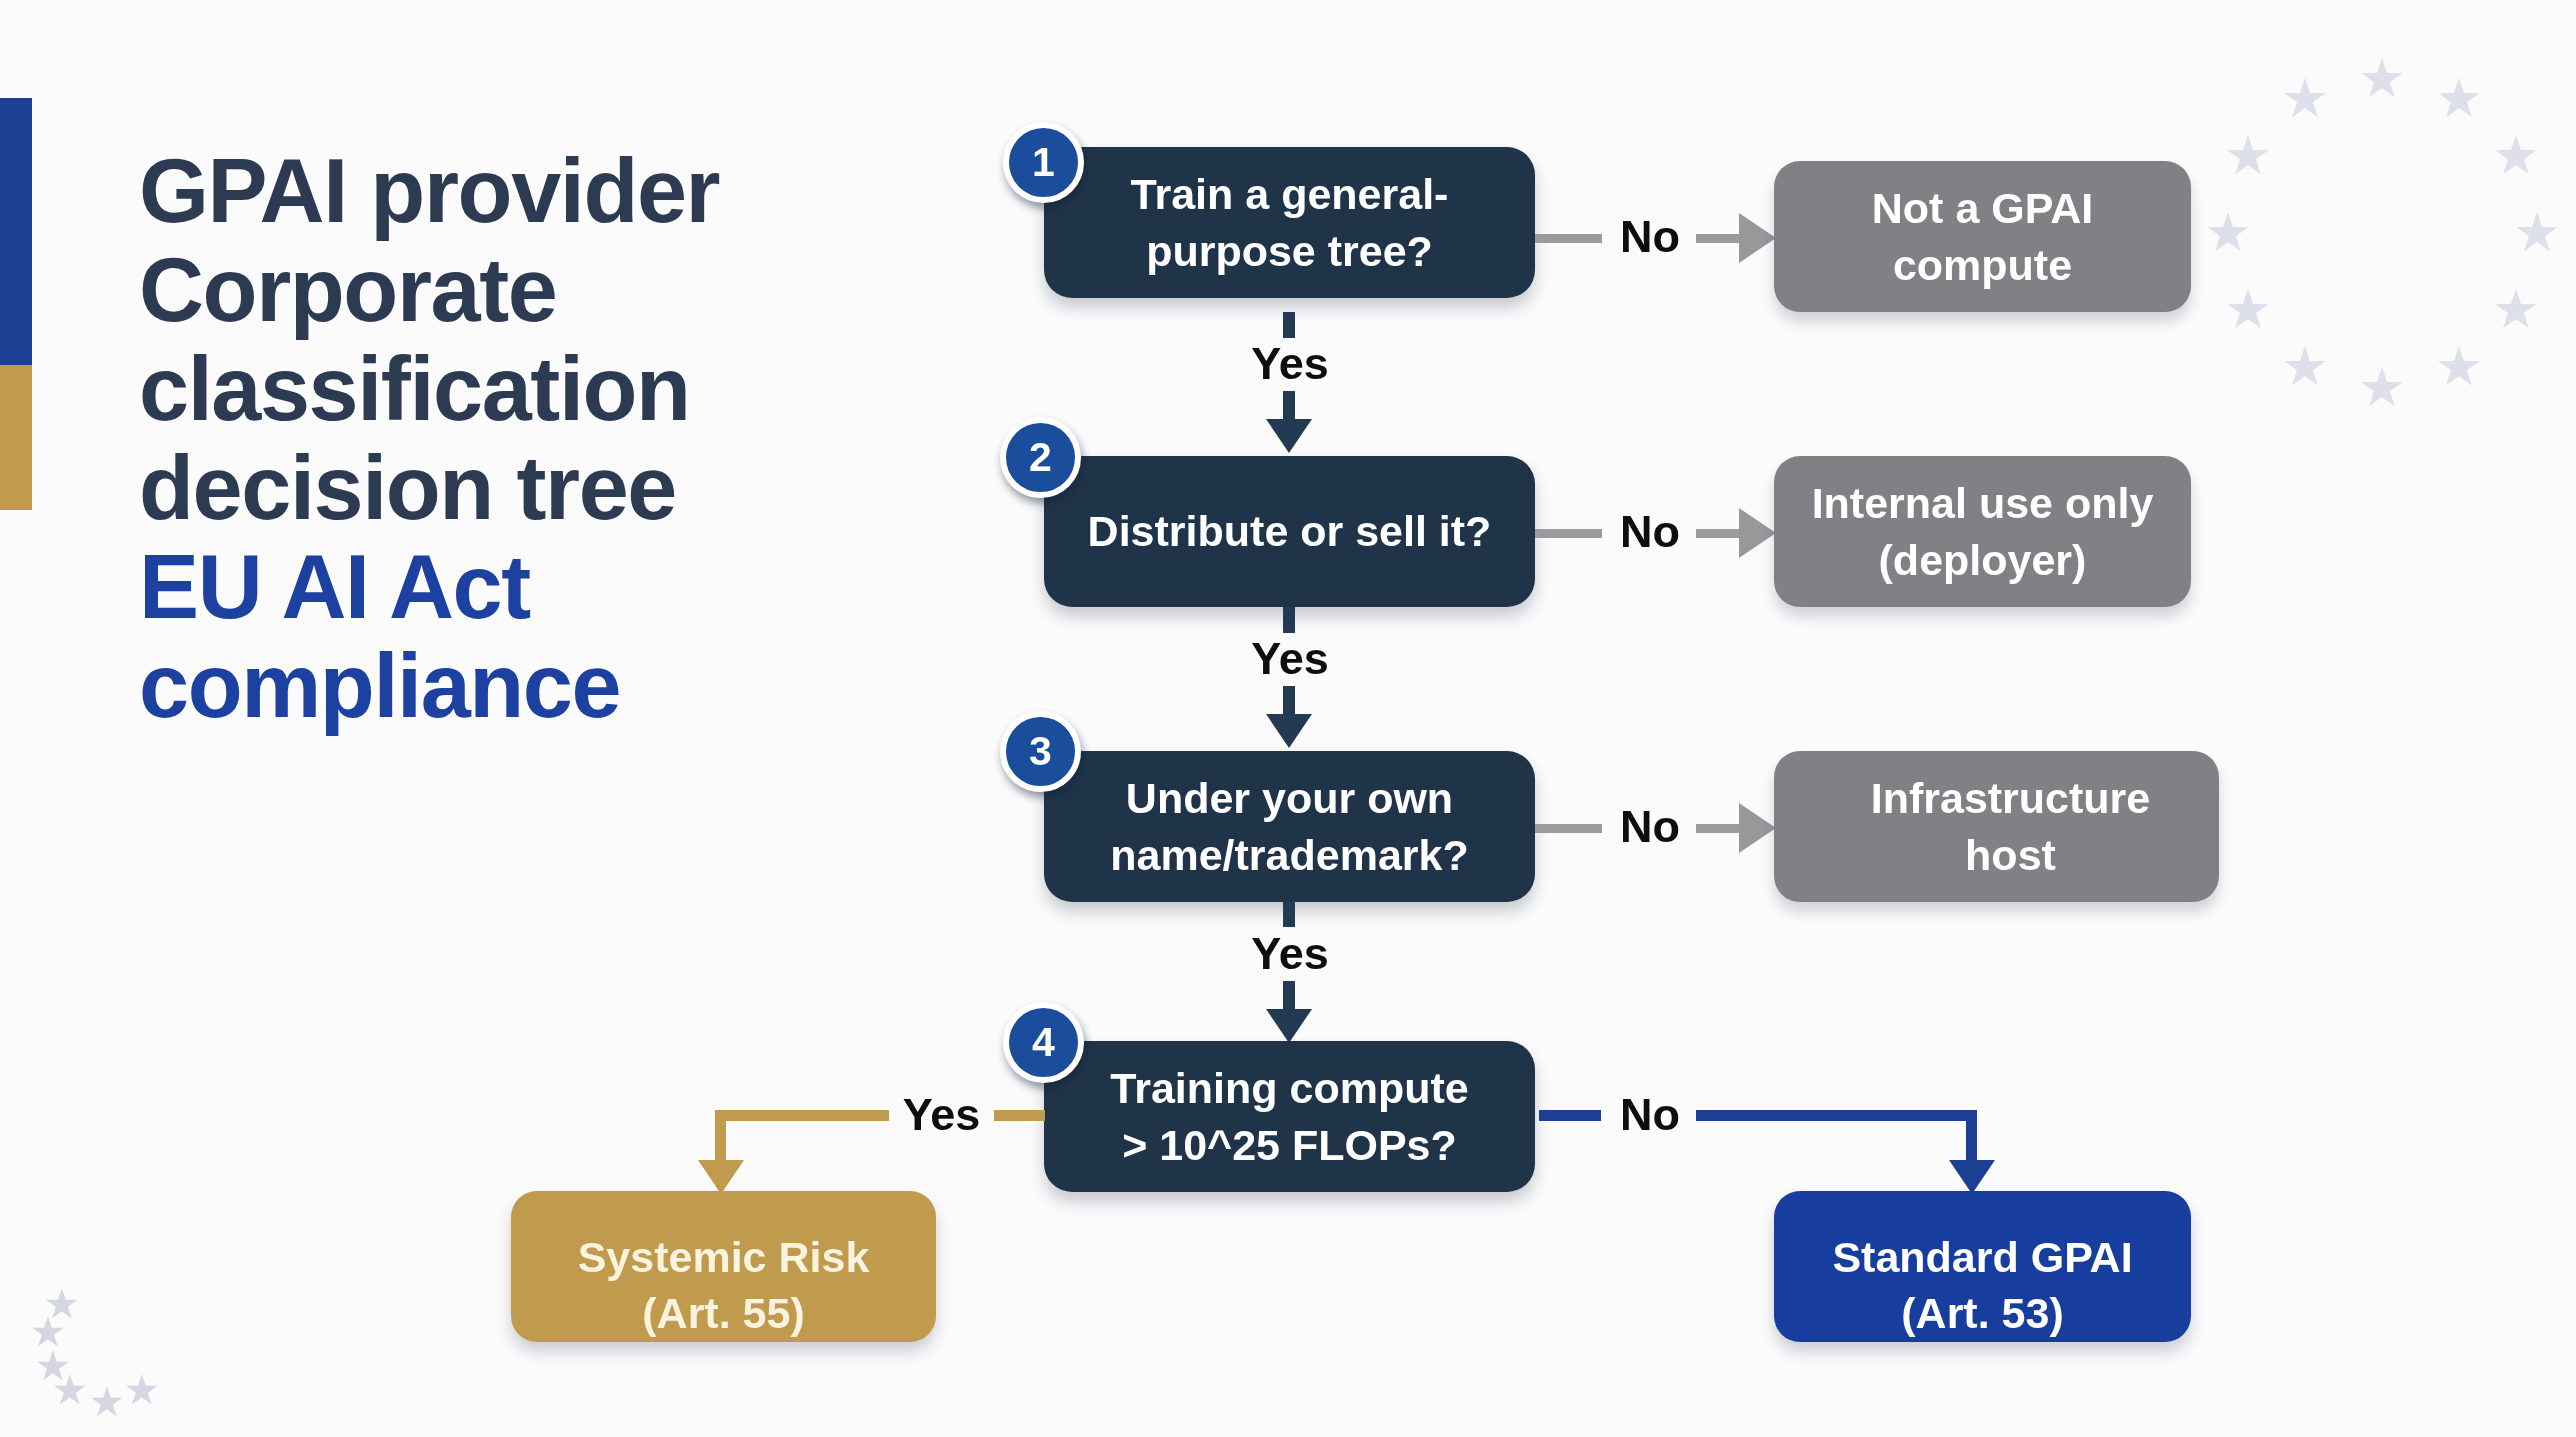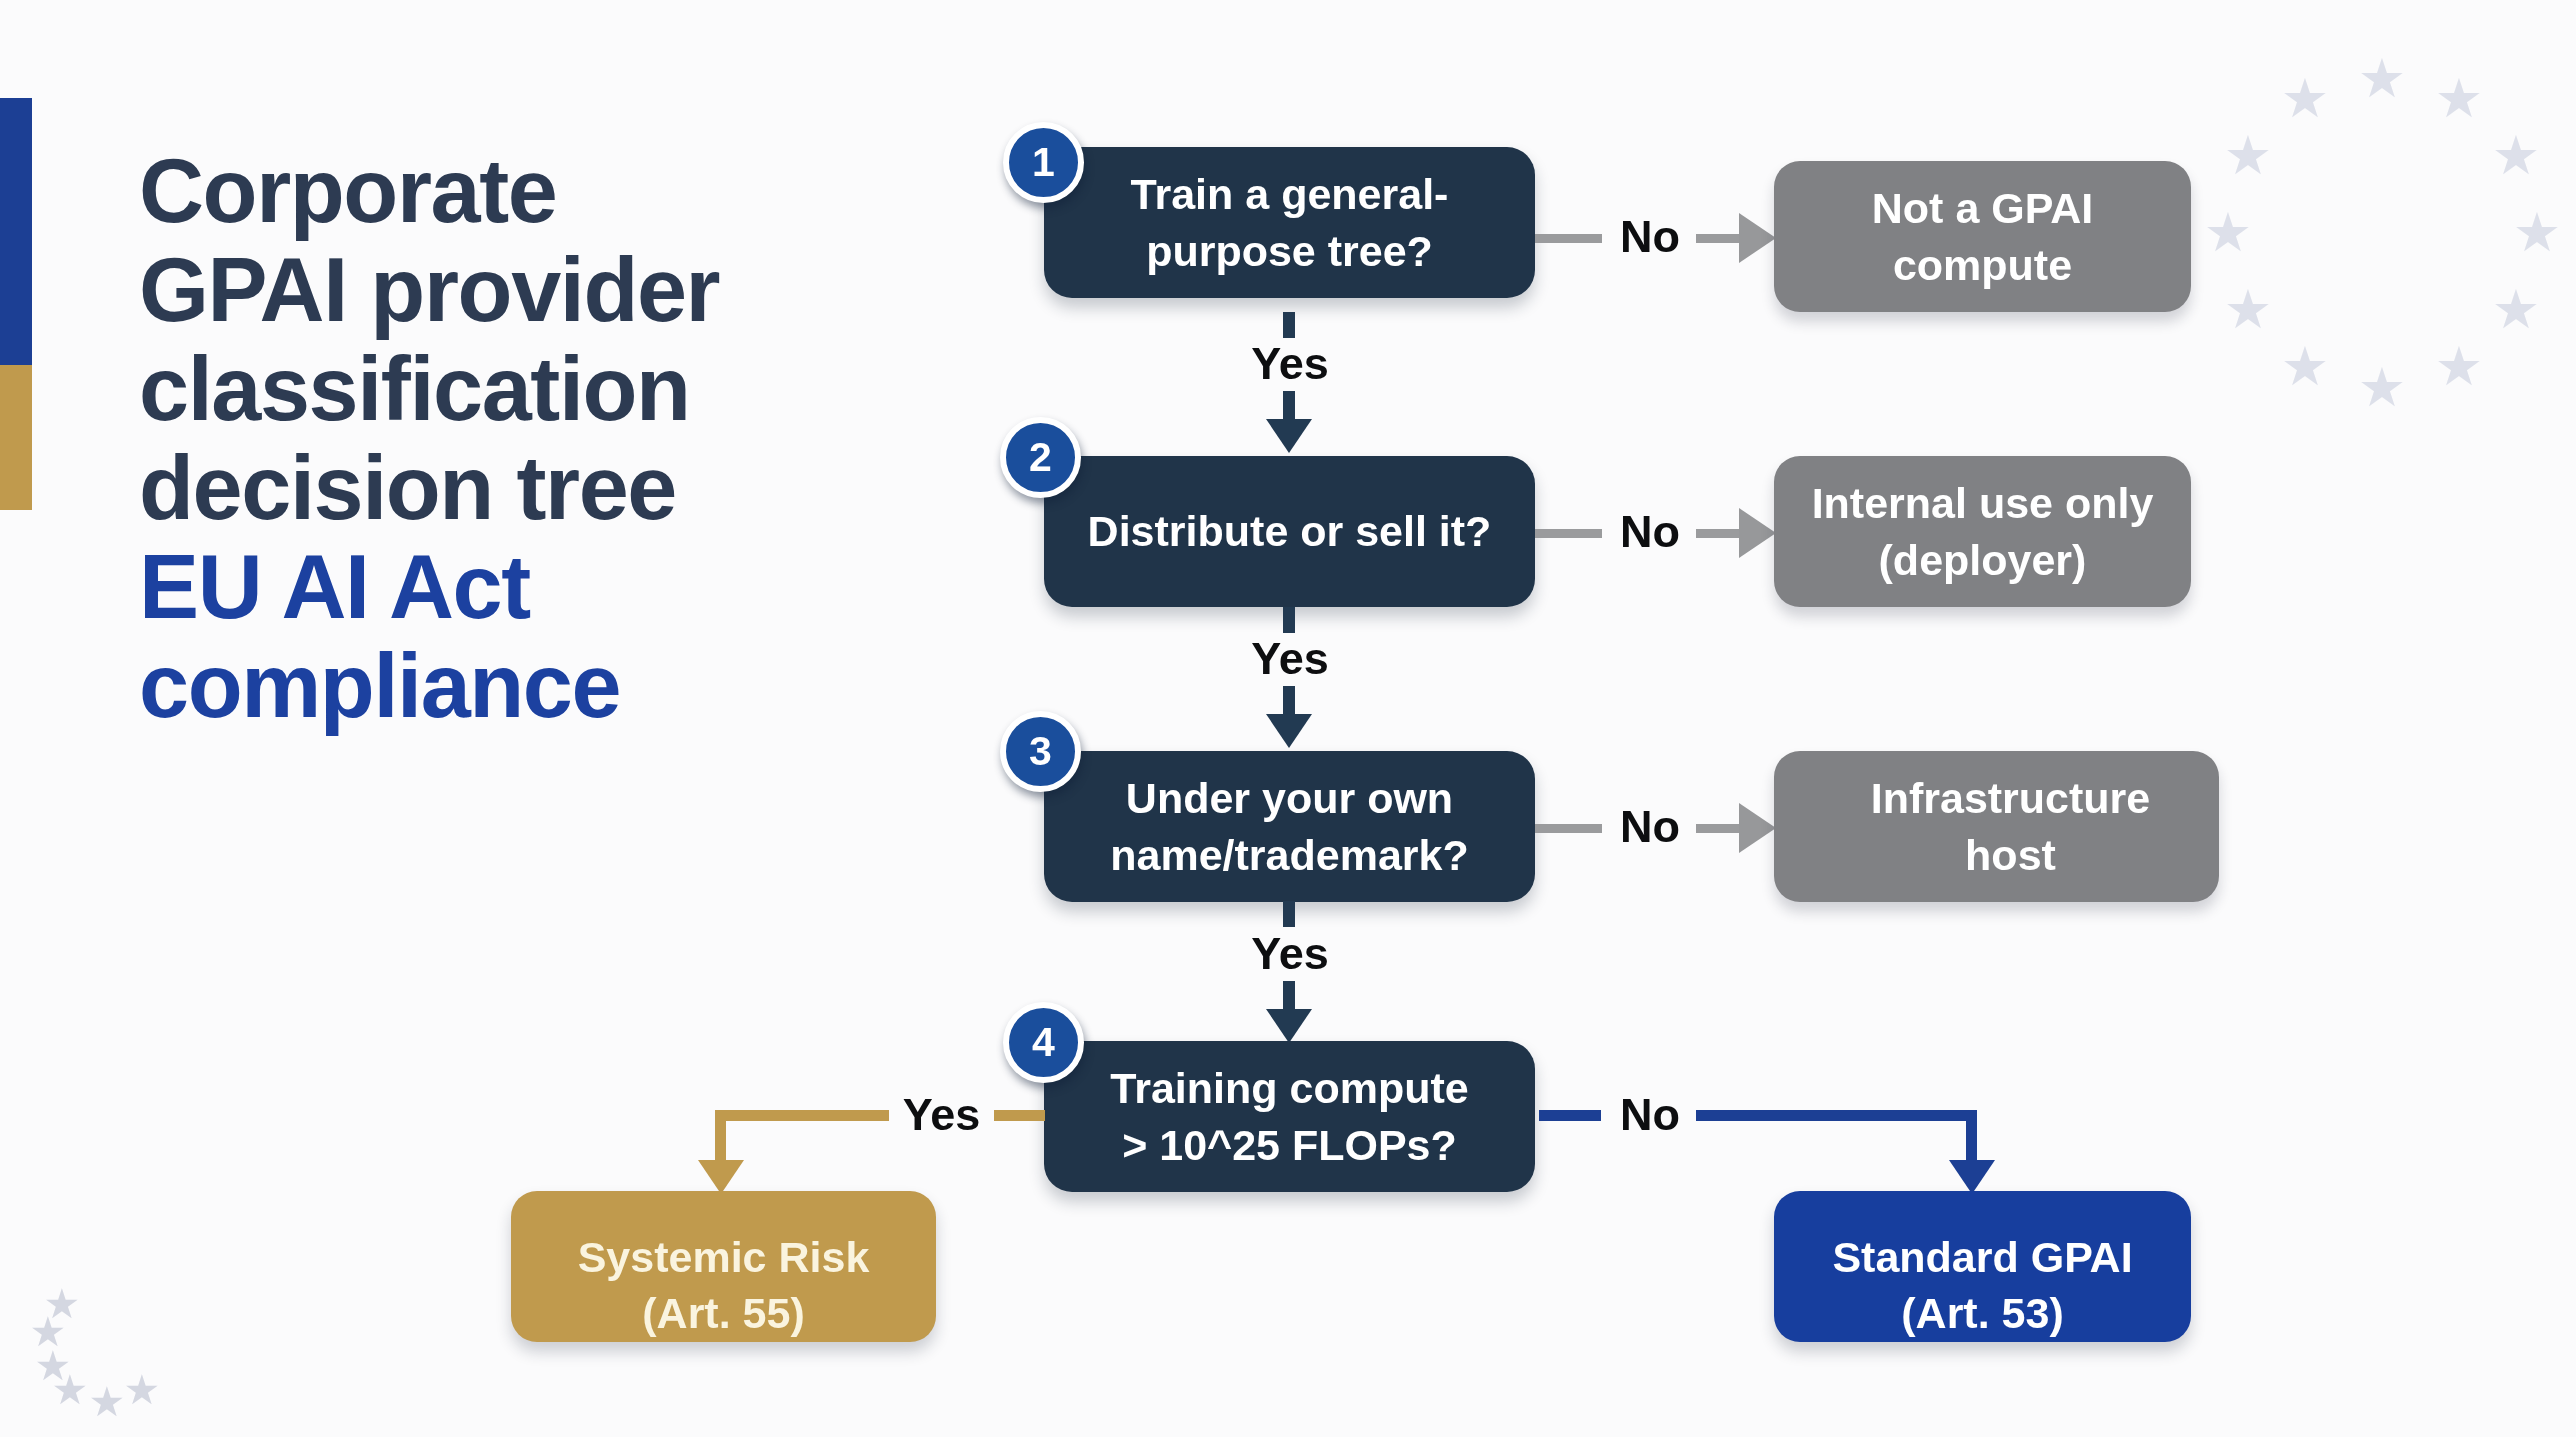--- a/index.html
+++ b/index.html
@@ -75,22 +75,22 @@
 </style>
 </head>
 <body>
 
 <div class="canvas">
 
   <div class="bar blue"></div>
   <div class="bar gold"></div>
 
   <div class="title">
+    <span class="dark">GPAI provider</span>
     <span class="dark">Corporate</span>
-    <span class="dark">GPAI provider</span>
     <span class="dark">classification</span>
     <span class="dark">decision tree</span>
     <span class="blue">EU AI Act</span>
     <span class="blue">compliance</span>
   </div>
 
   <div id="stars-top-right">
       <span class="star" style="left: 2382px; top: 78px; font-size: 54px;">★</span>
       <span class="star" style="left: 2459px; top: 98px; font-size: 54px;">★</span>
       <span class="star" style="left: 2516px; top: 155px; font-size: 54px;">★</span>

